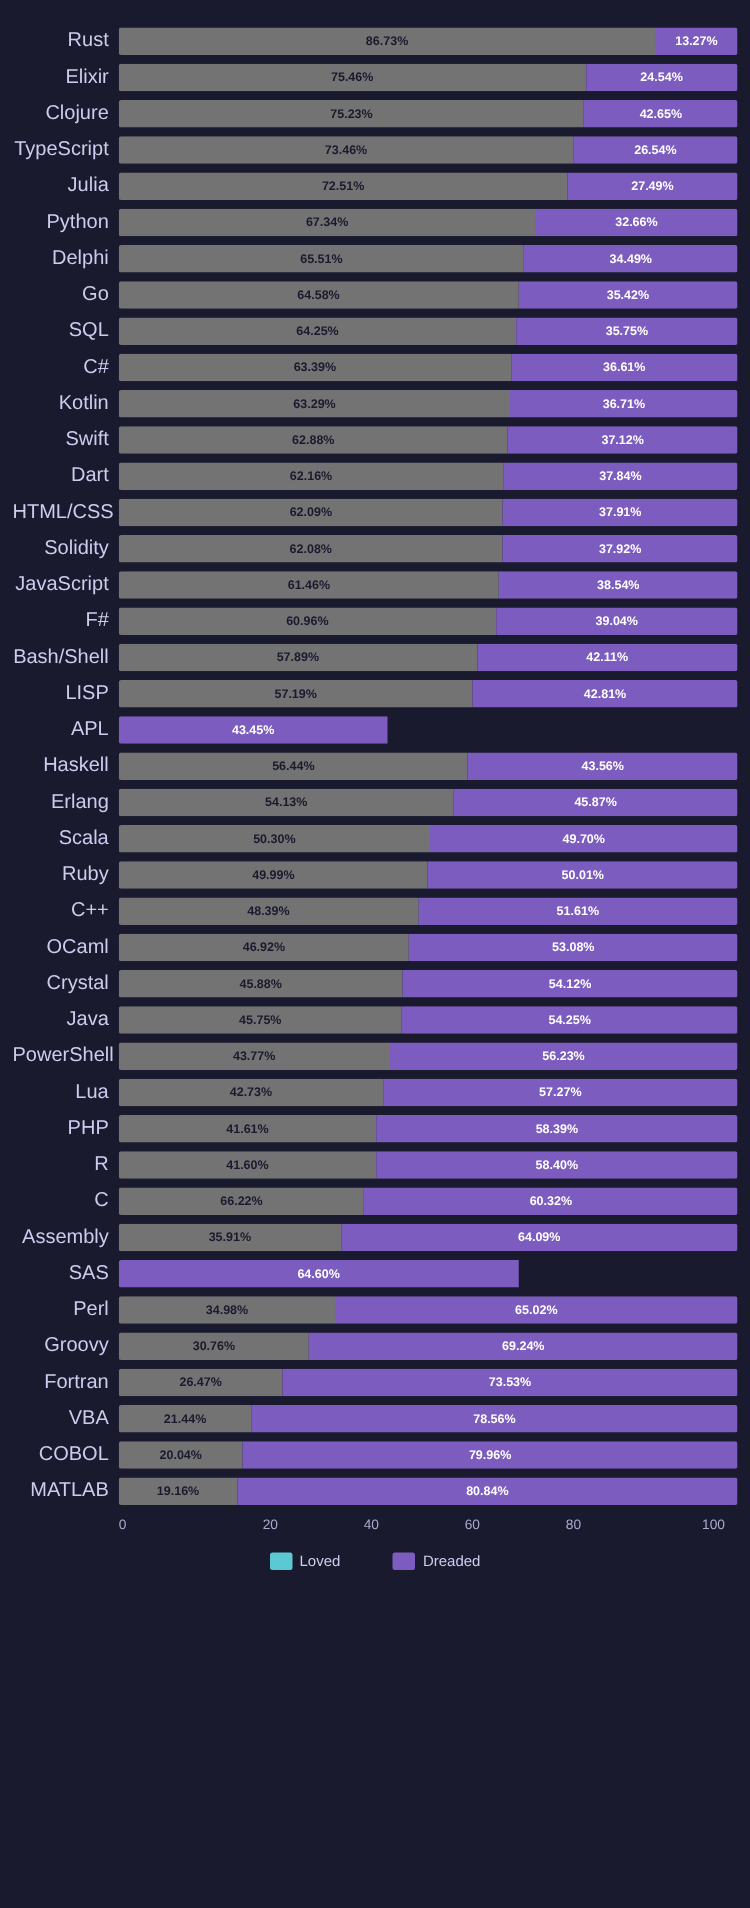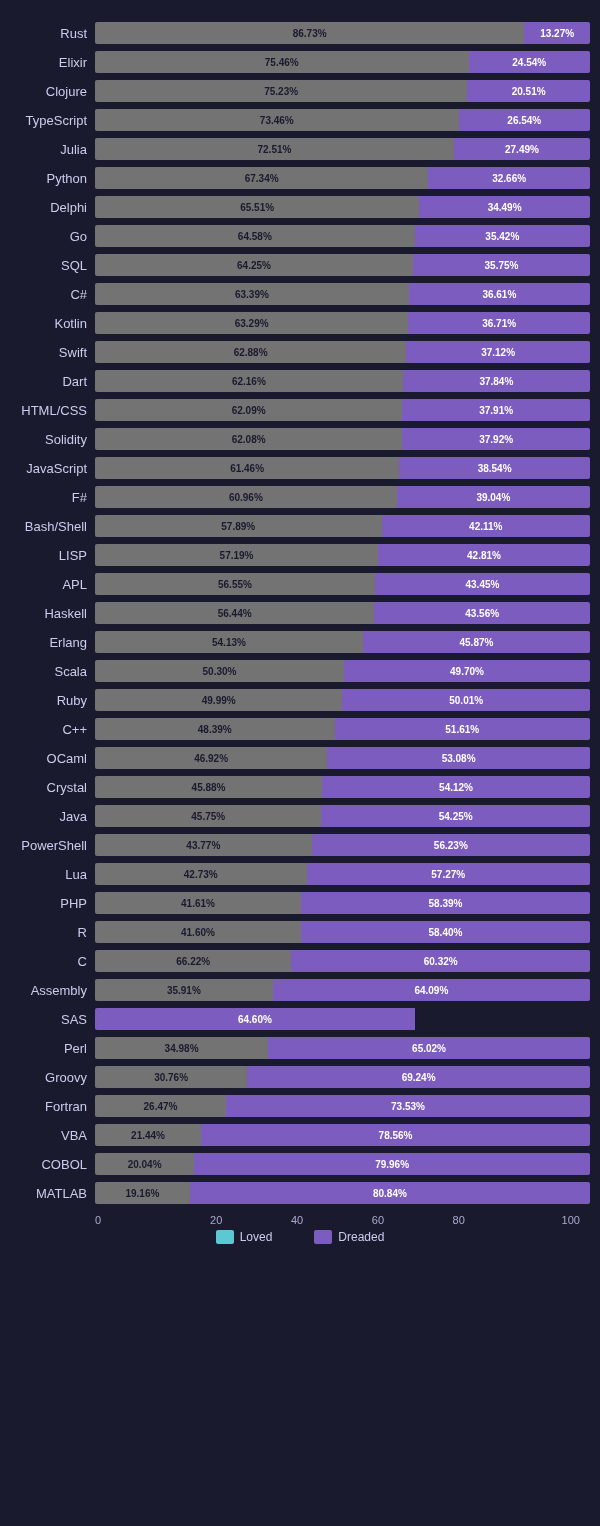--- a/index.html
+++ b/index.html
@@ -18,21 +18,21 @@
     .bar-row {
       display: flex;
       align-items: center;
       margin-bottom: 3px;
       height: 26px;
     }
     .lang-label {
       width: 85px;
       text-align: right;
       padding-right: 8px;
-      font-size: 13px;
+      font-size: 16px;
       color: #ccccee;
       flex-shrink: 0;
     }
     .bars-area {
       flex: 1;
       display: flex;
       height: 22px;
       border-radius: 2px;
       overflow: hidden;
     }
@@ -69,21 +69,21 @@
       text-align: left;
       font-size: 11px;
       color: #aaaacc;
     }
     .x-tick:last-child {
       text-align: right;
     }
     .legend {
       display: flex;
       justify-content: center;
-      margin-top: 4px;
+      margin-top: 16px;
       gap: 42px;
     }
     .legend-item {
       display: flex;
       align-items: center;
       gap: 6px;
       font-size: 12px;
       color: #ccccee;
     }
     .legend-box {
@@ -110,21 +110,21 @@
         <div class="lang-label">Elixir</div>
         <div class="bars-area">
           <div class="bar-loved" style="width: 75.46%;">75.46%</div>
           <div class="bar-dreaded" style="width: 24.54%;">24.54%</div>
         </div>
       </div>
       <div class="bar-row">
         <div class="lang-label">Clojure</div>
         <div class="bars-area">
           <div class="bar-loved" style="width: 75.23%;">75.23%</div>
-          <div class="bar-dreaded" style="width: 24.77%;">20.51%</div>
+          <div class="bar-dreaded" style="width: 24.77%;">42.65%</div>
         </div>
       </div>
       <div class="bar-row">
         <div class="lang-label">TypeScript</div>
         <div class="bars-area">
           <div class="bar-loved" style="width: 73.46%;">73.46%</div>
           <div class="bar-dreaded" style="width: 26.54%;">26.54%</div>
         </div>
       </div>
       <div class="bar-row">
@@ -228,21 +228,20 @@
       <div class="bar-row">
         <div class="lang-label">LISP</div>
         <div class="bars-area">
           <div class="bar-loved" style="width: 57.19%;">57.19%</div>
           <div class="bar-dreaded" style="width: 42.81%;">42.81%</div>
         </div>
       </div>
       <div class="bar-row">
         <div class="lang-label">APL</div>
         <div class="bars-area">
-          <div class="bar-loved" style="width: 56.55%;">56.55%</div>
           <div class="bar-dreaded" style="width: 43.45%;">43.45%</div>
         </div>
       </div>
       <div class="bar-row">
         <div class="lang-label">Haskell</div>
         <div class="bars-area">
           <div class="bar-loved" style="width: 56.44%;">56.44%</div>
           <div class="bar-dreaded" style="width: 43.56%;">43.56%</div>
         </div>
       </div>

